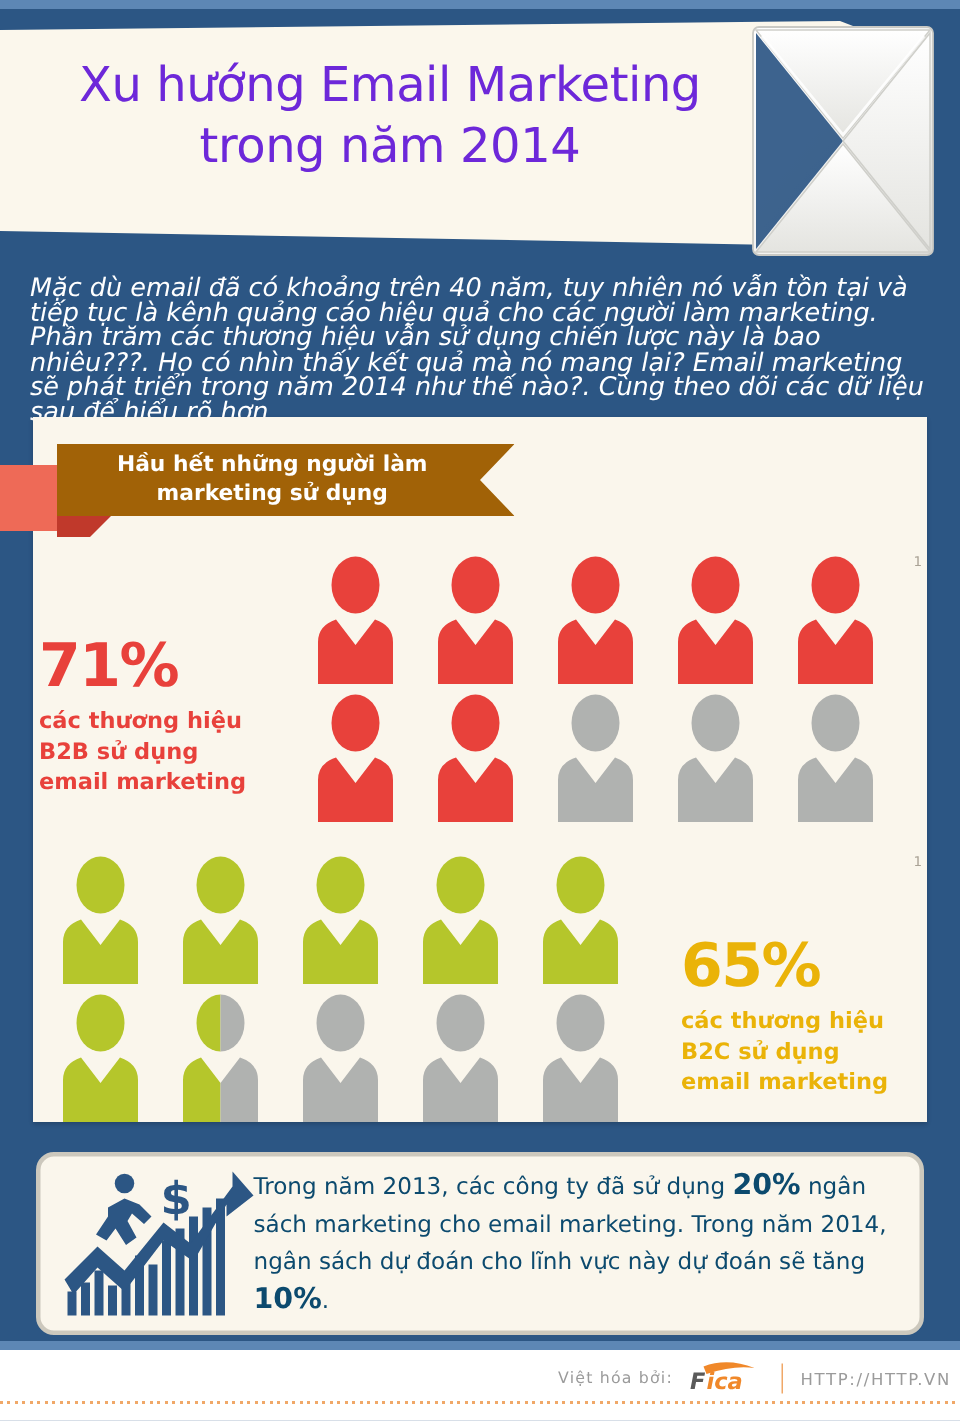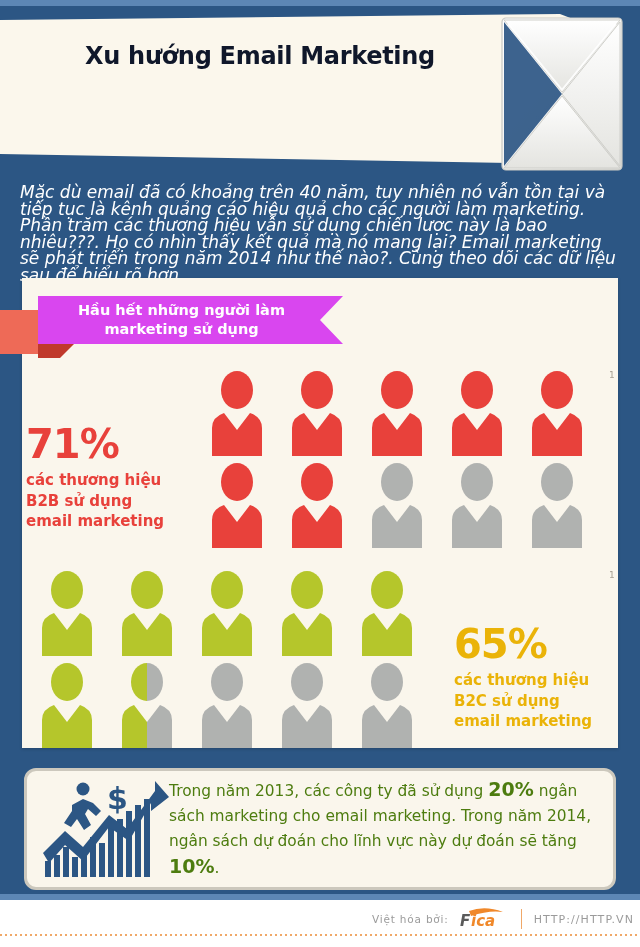--- a/index.html
+++ b/index.html
@@ -25,21 +25,21 @@
   .header-band {
     position:absolute; left:0; top:8px; width:586px; height:150px;
     background:#fbf7ec;
     clip-path: polygon(0 6px, 560px 0, 586px 10px, 586px 136px, 560px 150px, 0 140px);
     box-shadow: 0 2px 4px rgba(0,0,0,0.18);
   }
   .title-wrap {
     position:absolute; left:0; top:22px; width:520px; text-align:center;
   }
   .title-line {
-    color:#0f172a; font-weight:bold; font-size:24px; line-height:41px;
+    color:#6d28d9; font-weight:normal; font-size:32px; line-height:41px;
     letter-spacing:-0.3px;
   }
 
   
   .envelope { position:absolute; left:496px; top:8px; width:130px; height:160px; }
   .env-svg { display:block; }
 
   
   .intro {
     position:absolute; left:20px; top:178px; width:600px;
@@ -59,21 +59,21 @@
     position:absolute; left:0px; top:14px; width:60px; height:44px;
     background:#ee6a57;
   }
   .ribbon-tail-fold {
     position:absolute; left:38px; top:44px; width:40px; height:18px;
     background:#c0392b;
     clip-path: polygon(0 0, 40px 0, 22px 18px, 0 18px);
   }
   .ribbon-main {
     position:absolute; left:38px; top:0px; width:305px; height:48px;
-    background:#d946ef;
+    background:#a16207;
     clip-path: polygon(0 0, 305px 0, 282px 24px, 305px 48px, 0 48px);
     display:flex; align-items:center; justify-content:center;
   }
   .ribbon-text {
     color:#ffffff; font-weight:bold; font-size:14.5px; line-height:19px;
     text-align:center; padding-right:18px;
   }
 
   
   .figgrid { position:absolute; display:grid; grid-template-columns: repeat(5, 1fr); gap:0px; }
@@ -98,21 +98,21 @@
   .fm2 { left:609px; top:564px; }
 
   
   .callout {
     position:absolute; left:24px; top:762px; width:592px; height:122px;
     background:#faf6ec; border:3px solid #ccc8bd; border-radius:12px;
     display:flex; align-items:center; padding:6px 10px 6px 6px;
   }
   .callout-icon { width:132px; flex:0 0 132px; padding-left:6px; }
   .callout-text {
-    flex:1; color:#4d7c0f; font-size:15.4px; line-height:25px; padding-left:4px;
+    flex:1; color:#0c4a6e; font-size:15.4px; line-height:25px; padding-left:4px;
   }
   .callout-text b { font-size:19px; font-weight:bold; }
 
   
   .footer {
     position:absolute; left:0; top:900px; width:640px; height:38px;
     background:#ffffff; display:flex; align-items:center; justify-content:flex-end;
     padding-right:6px;
   }
   .footer-label { color:#9b9b9b; font-size:10.5px; letter-spacing:0.8px; margin-right:10px; }
@@ -127,20 +127,21 @@
 </head>
 <body>
 
 <div id="page">
 
   <div class="poster">
 
     <div class="header-band">
       <div class="title-wrap">
         <div class="title-line">Xu hướng Email Marketing</div>
+        <div class="title-line">trong năm 2014</div>
       </div>
     </div>
 
     <div class="envelope">
       <svg class="env-svg" width="130" height="160" viewBox="0 0 130 160">
         <defs>
           <linearGradient id="envG" x1="0" y1="0" x2="1" y2="1">
             <stop offset="0%" stop-color="#ffffff"></stop>
             <stop offset="55%" stop-color="#f2f2f0"></stop>
             <stop offset="100%" stop-color="#d9d9d6"></stop>

